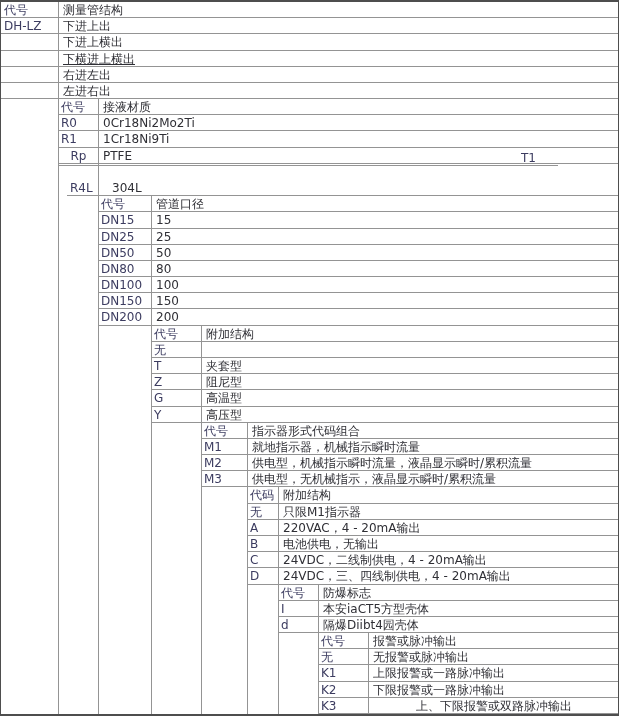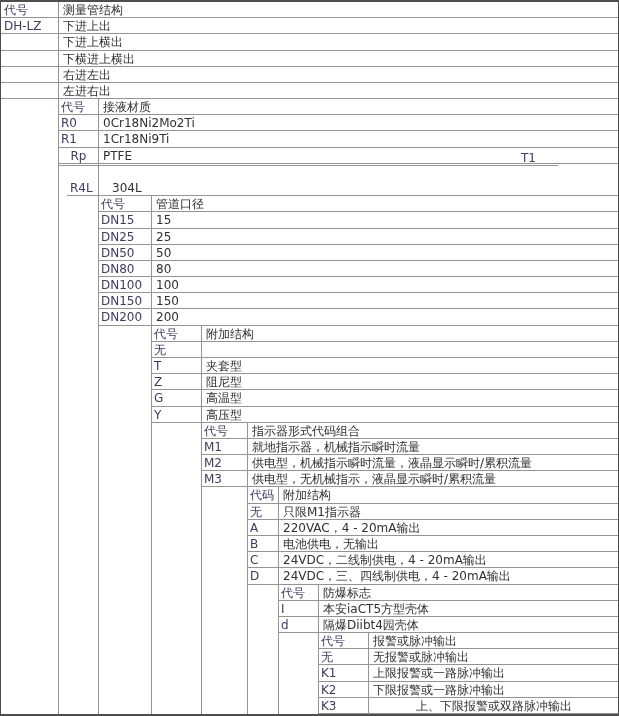--- a/index.html
+++ b/index.html
@@ -53,21 +53,21 @@
       <div class="cell desc-cell">测量管结构</div>
     </div>
     <div class="row" style="left: 0px; top: 16.1818px; width: 617px; height: 16.1818px; line-height: 14.1818px;">
       <div class="cell code-cell" style="width: 57px;">DH-LZ</div>
       <div class="cell desc-cell">下进上出</div>
     </div>
     <div class="row" style="left: 0px; top: 32.3636px; width: 617px; height: 16.1818px; line-height: 14.1818px;">
       <div class="cell code-cell" style="width: 57px;"></div>
       <div class="cell desc-cell">下进上横出</div>
     </div>
-    <div class="row" style="left: 0px; top: 48.5455px; width: 617px; height: 16.1818px; line-height: 14.1818px;">
+    <div class="row" style="left: 0px; top: 48.5455px; width: 617px; height: 16.1818px; line-height: 14.1818px; text-decoration: underline;">
       <div class="cell code-cell" style="width: 57px;"></div>
       <div class="cell desc-cell">下横进上横出</div>
     </div>
     <div class="row" style="left: 0px; top: 64.7273px; width: 617px; height: 16.1818px; line-height: 14.1818px;">
       <div class="cell code-cell" style="width: 57px;"></div>
       <div class="cell desc-cell">右进左出</div>
     </div>
     <div class="row" style="left: 0px; top: 80.9091px; width: 617px; height: 16.1818px; line-height: 14.1818px;">
       <div class="cell code-cell" style="width: 57px;"></div>
       <div class="cell desc-cell">左进右出</div>

